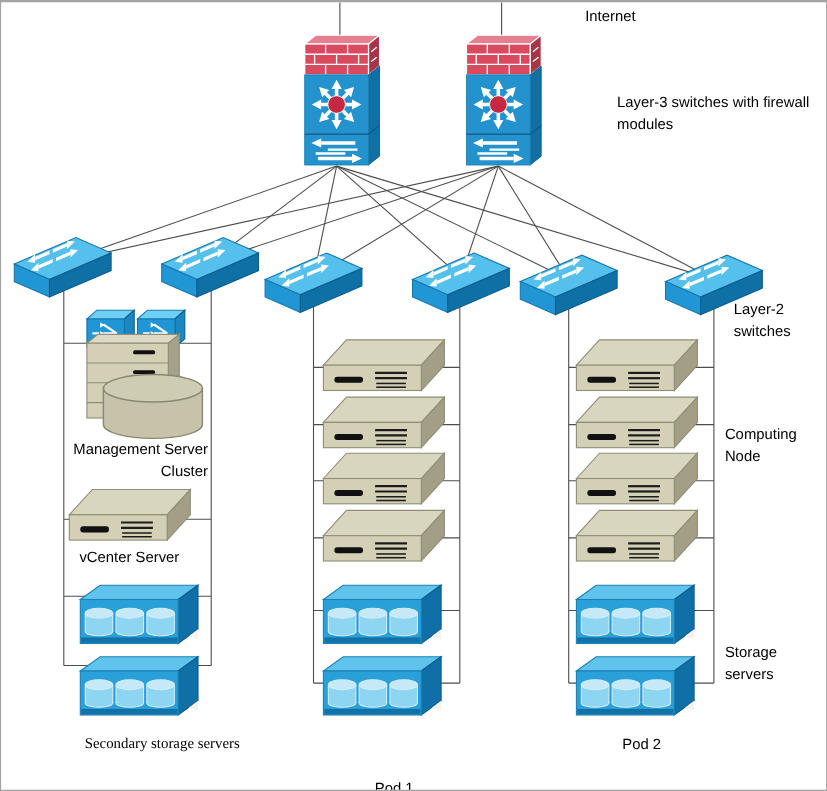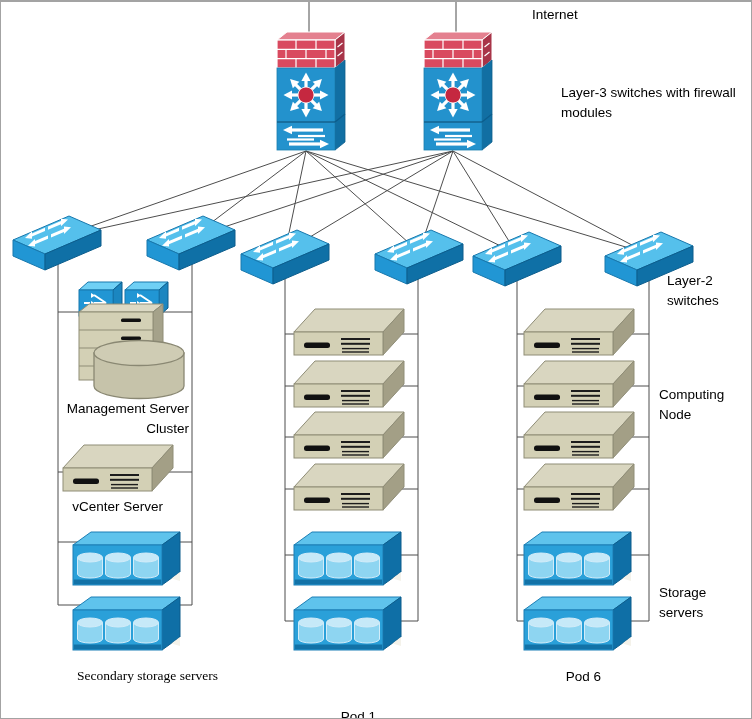--- a/index.html
+++ b/index.html
@@ -278,15 +278,15 @@
 <div class="lbl" style="left:658px;top:581px;width:75px;">Storage servers</div>
 
 <div class="lbl center" style="left:60px;top:397px;width:128px;">Management Server Cluster</div>
 
 <div class="lbl center" style="left:46px;top:495px;width:116px;">vCenter Server</div>
 
 <div class="lbl" style="left:76px;top:664px;width:150px;font-family:Liberation Serif, serif;">Secondary storage servers</div>
 
 <div class="lbl center" style="left:295px;top:705px;width:80px;">Pod 1</div>
 
-<div class="lbl center" style="left:520px;top:665px;width:80px;">Pod 6</div>
+<div class="lbl center" style="left:520px;top:665px;width:80px;">Pod 2</div>
 
 </div>
 
 </body></html>

